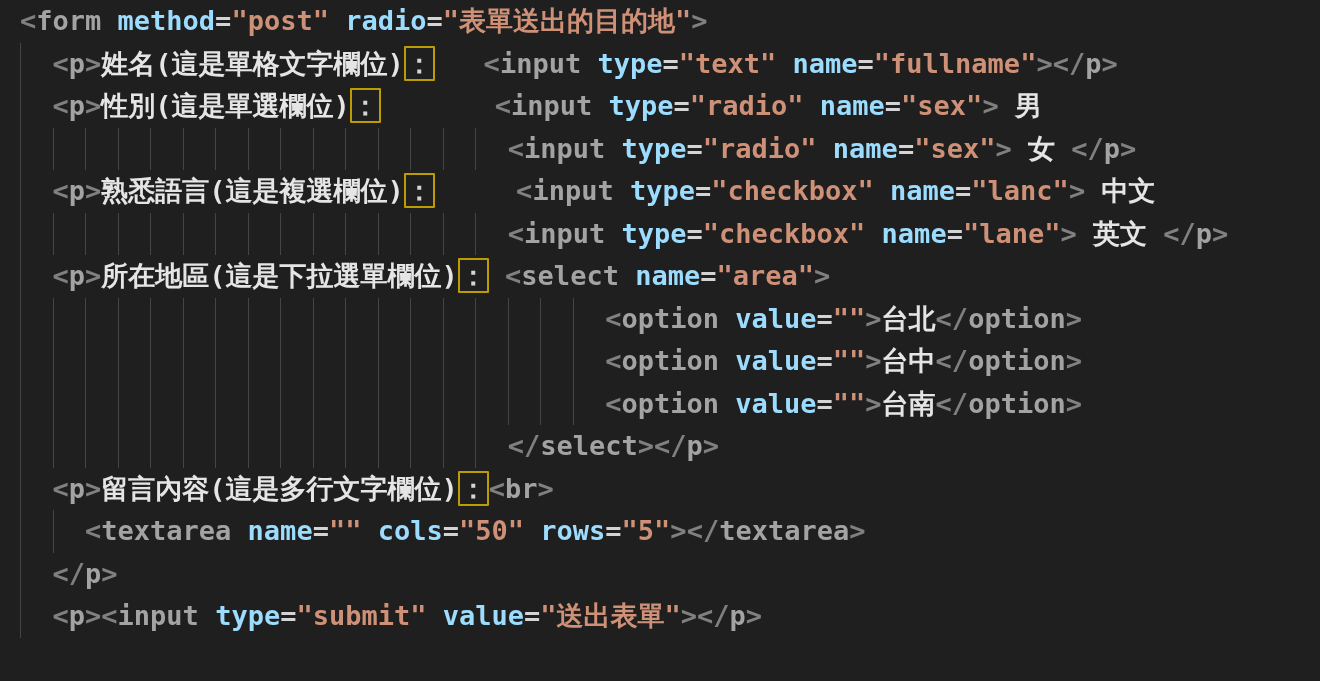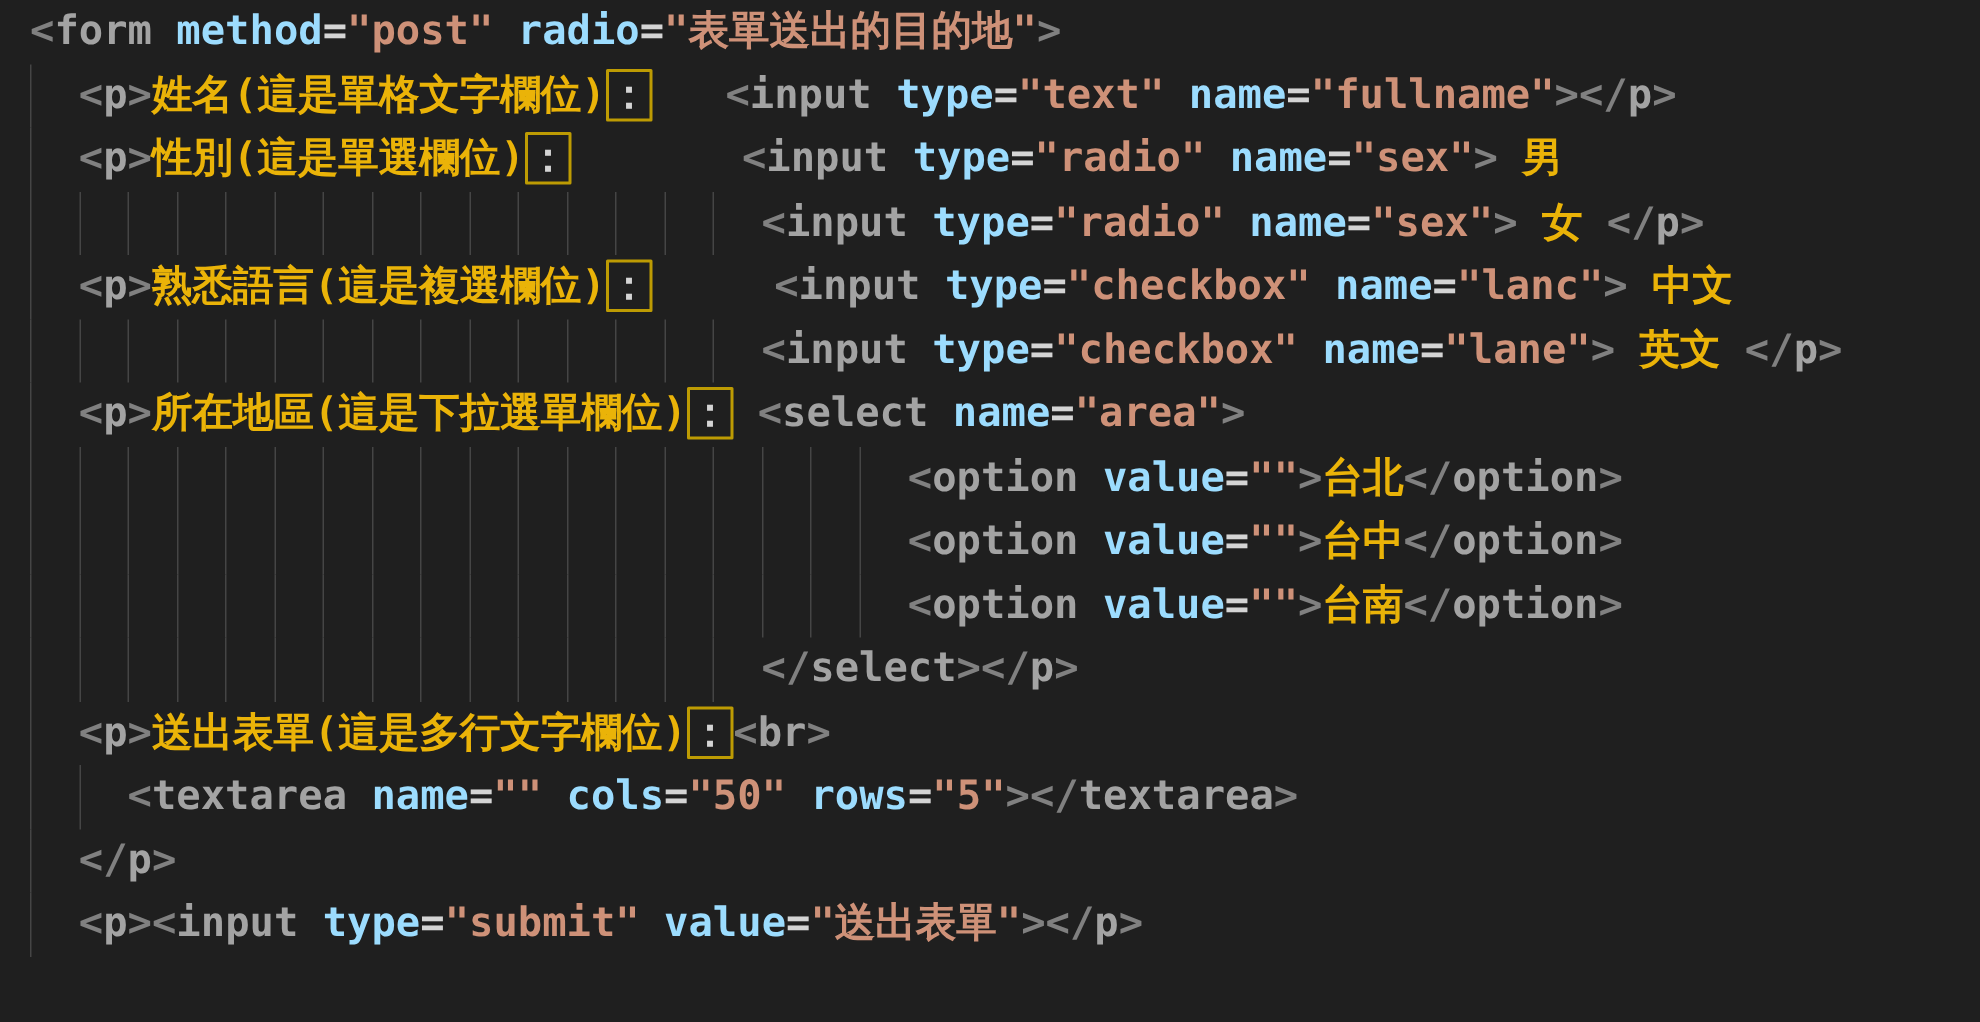--- a/index.html
+++ b/index.html
@@ -22,21 +22,21 @@
   .guide{
     position:absolute;top:0;bottom:0;width:1px;
     background:#454545;
     pointer-events:none;
   }
   .t-punct{color:#808080}
   .t-tag{color:#a3a3a3}
   .t-attr{color:#9cdcfe}
   .t-eq{color:#d4d4d4}
   .t-string{color:#ce9178}
-  .t-text{color:#eab308}
+  .t-text{color:#e5e5e5}
   .t-colon-box{
     color:#d4d4d4;
     border:2px solid #bd9b03;
     border-radius:1px;
   }
 </style>
 </head>
 <body>
 
 <div id="code-area" style="background: rgb(31, 31, 31);">
@@ -44,17 +44,17 @@
     <div class="line"><span class="guide" style="left: calc(0ch + 20px);"></span><span>  </span><span class="t-punct">&lt;</span><span class="t-tag">p</span><span class="t-punct">&gt;</span><span class="t-text">姓名(這是單格文字欄位)</span><span class="t-colon-box">：</span><span class="t-text">   </span><span class="t-punct">&lt;</span><span class="t-tag">input</span><span class="t-text"> </span><span class="t-attr">type</span><span class="t-eq">=</span><span class="t-string">"text"</span><span class="t-text"> </span><span class="t-attr">name</span><span class="t-eq">=</span><span class="t-string">"fullname"</span><span class="t-punct">&gt;</span><span class="t-punct">&lt;/</span><span class="t-tag">p</span><span class="t-punct">&gt;</span></div>
     <div class="line"><span class="guide" style="left: calc(0ch + 20px);"></span><span>  </span><span class="t-punct">&lt;</span><span class="t-tag">p</span><span class="t-punct">&gt;</span><span class="t-text">性別(這是單選欄位)</span><span class="t-colon-box">：</span><span class="t-text">       </span><span class="t-punct">&lt;</span><span class="t-tag">input</span><span class="t-text"> </span><span class="t-attr">type</span><span class="t-eq">=</span><span class="t-string">"radio"</span><span class="t-text"> </span><span class="t-attr">name</span><span class="t-eq">=</span><span class="t-string">"sex"</span><span class="t-punct">&gt;</span><span class="t-text"> 男</span></div>
     <div class="line"><span class="guide" style="left: calc(0ch + 20px);"></span><span class="guide" style="left: calc(2ch + 20px);"></span><span class="guide" style="left: calc(4ch + 20px);"></span><span class="guide" style="left: calc(6ch + 20px);"></span><span class="guide" style="left: calc(8ch + 20px);"></span><span class="guide" style="left: calc(10ch + 20px);"></span><span class="guide" style="left: calc(12ch + 20px);"></span><span class="guide" style="left: calc(14ch + 20px);"></span><span class="guide" style="left: calc(16ch + 20px);"></span><span class="guide" style="left: calc(18ch + 20px);"></span><span class="guide" style="left: calc(20ch + 20px);"></span><span class="guide" style="left: calc(22ch + 20px);"></span><span class="guide" style="left: calc(24ch + 20px);"></span><span class="guide" style="left: calc(26ch + 20px);"></span><span class="guide" style="left: calc(28ch + 20px);"></span><span>                              </span><span class="t-punct">&lt;</span><span class="t-tag">input</span><span class="t-text"> </span><span class="t-attr">type</span><span class="t-eq">=</span><span class="t-string">"radio"</span><span class="t-text"> </span><span class="t-attr">name</span><span class="t-eq">=</span><span class="t-string">"sex"</span><span class="t-punct">&gt;</span><span class="t-text"> 女 </span><span class="t-punct">&lt;/</span><span class="t-tag">p</span><span class="t-punct">&gt;</span></div>
     <div class="line"><span class="guide" style="left: calc(0ch + 20px);"></span><span>  </span><span class="t-punct">&lt;</span><span class="t-tag">p</span><span class="t-punct">&gt;</span><span class="t-text">熟悉語言(這是複選欄位)</span><span class="t-colon-box">：</span><span class="t-text">     </span><span class="t-punct">&lt;</span><span class="t-tag">input</span><span class="t-text"> </span><span class="t-attr">type</span><span class="t-eq">=</span><span class="t-string">"checkbox"</span><span class="t-text"> </span><span class="t-attr">name</span><span class="t-eq">=</span><span class="t-string">"lanc"</span><span class="t-punct">&gt;</span><span class="t-text"> 中文</span></div>
     <div class="line"><span class="guide" style="left: calc(0ch + 20px);"></span><span class="guide" style="left: calc(2ch + 20px);"></span><span class="guide" style="left: calc(4ch + 20px);"></span><span class="guide" style="left: calc(6ch + 20px);"></span><span class="guide" style="left: calc(8ch + 20px);"></span><span class="guide" style="left: calc(10ch + 20px);"></span><span class="guide" style="left: calc(12ch + 20px);"></span><span class="guide" style="left: calc(14ch + 20px);"></span><span class="guide" style="left: calc(16ch + 20px);"></span><span class="guide" style="left: calc(18ch + 20px);"></span><span class="guide" style="left: calc(20ch + 20px);"></span><span class="guide" style="left: calc(22ch + 20px);"></span><span class="guide" style="left: calc(24ch + 20px);"></span><span class="guide" style="left: calc(26ch + 20px);"></span><span class="guide" style="left: calc(28ch + 20px);"></span><span>                              </span><span class="t-punct">&lt;</span><span class="t-tag">input</span><span class="t-text"> </span><span class="t-attr">type</span><span class="t-eq">=</span><span class="t-string">"checkbox"</span><span class="t-text"> </span><span class="t-attr">name</span><span class="t-eq">=</span><span class="t-string">"lane"</span><span class="t-punct">&gt;</span><span class="t-text"> 英文 </span><span class="t-punct">&lt;/</span><span class="t-tag">p</span><span class="t-punct">&gt;</span></div>
     <div class="line"><span class="guide" style="left: calc(0ch + 20px);"></span><span>  </span><span class="t-punct">&lt;</span><span class="t-tag">p</span><span class="t-punct">&gt;</span><span class="t-text">所在地區(這是下拉選單欄位)</span><span class="t-colon-box">：</span><span class="t-text"> </span><span class="t-punct">&lt;</span><span class="t-tag">select</span><span class="t-text"> </span><span class="t-attr">name</span><span class="t-eq">=</span><span class="t-string">"area"</span><span class="t-punct">&gt;</span></div>
     <div class="line"><span class="guide" style="left: calc(0ch + 20px);"></span><span class="guide" style="left: calc(2ch + 20px);"></span><span class="guide" style="left: calc(4ch + 20px);"></span><span class="guide" style="left: calc(6ch + 20px);"></span><span class="guide" style="left: calc(8ch + 20px);"></span><span class="guide" style="left: calc(10ch + 20px);"></span><span class="guide" style="left: calc(12ch + 20px);"></span><span class="guide" style="left: calc(14ch + 20px);"></span><span class="guide" style="left: calc(16ch + 20px);"></span><span class="guide" style="left: calc(18ch + 20px);"></span><span class="guide" style="left: calc(20ch + 20px);"></span><span class="guide" style="left: calc(22ch + 20px);"></span><span class="guide" style="left: calc(24ch + 20px);"></span><span class="guide" style="left: calc(26ch + 20px);"></span><span class="guide" style="left: calc(28ch + 20px);"></span><span class="guide" style="left: calc(30ch + 20px);"></span><span class="guide" style="left: calc(32ch + 20px);"></span><span class="guide" style="left: calc(34ch + 20px);"></span><span>                                    </span><span class="t-punct">&lt;</span><span class="t-tag">option</span><span class="t-text"> </span><span class="t-attr">value</span><span class="t-eq">=</span><span class="t-string">""</span><span class="t-punct">&gt;</span><span class="t-text">台北</span><span class="t-punct">&lt;/</span><span class="t-tag">option</span><span class="t-punct">&gt;</span></div>
     <div class="line"><span class="guide" style="left: calc(0ch + 20px);"></span><span class="guide" style="left: calc(2ch + 20px);"></span><span class="guide" style="left: calc(4ch + 20px);"></span><span class="guide" style="left: calc(6ch + 20px);"></span><span class="guide" style="left: calc(8ch + 20px);"></span><span class="guide" style="left: calc(10ch + 20px);"></span><span class="guide" style="left: calc(12ch + 20px);"></span><span class="guide" style="left: calc(14ch + 20px);"></span><span class="guide" style="left: calc(16ch + 20px);"></span><span class="guide" style="left: calc(18ch + 20px);"></span><span class="guide" style="left: calc(20ch + 20px);"></span><span class="guide" style="left: calc(22ch + 20px);"></span><span class="guide" style="left: calc(24ch + 20px);"></span><span class="guide" style="left: calc(26ch + 20px);"></span><span class="guide" style="left: calc(28ch + 20px);"></span><span class="guide" style="left: calc(30ch + 20px);"></span><span class="guide" style="left: calc(32ch + 20px);"></span><span class="guide" style="left: calc(34ch + 20px);"></span><span>                                    </span><span class="t-punct">&lt;</span><span class="t-tag">option</span><span class="t-text"> </span><span class="t-attr">value</span><span class="t-eq">=</span><span class="t-string">""</span><span class="t-punct">&gt;</span><span class="t-text">台中</span><span class="t-punct">&lt;/</span><span class="t-tag">option</span><span class="t-punct">&gt;</span></div>
     <div class="line"><span class="guide" style="left: calc(0ch + 20px);"></span><span class="guide" style="left: calc(2ch + 20px);"></span><span class="guide" style="left: calc(4ch + 20px);"></span><span class="guide" style="left: calc(6ch + 20px);"></span><span class="guide" style="left: calc(8ch + 20px);"></span><span class="guide" style="left: calc(10ch + 20px);"></span><span class="guide" style="left: calc(12ch + 20px);"></span><span class="guide" style="left: calc(14ch + 20px);"></span><span class="guide" style="left: calc(16ch + 20px);"></span><span class="guide" style="left: calc(18ch + 20px);"></span><span class="guide" style="left: calc(20ch + 20px);"></span><span class="guide" style="left: calc(22ch + 20px);"></span><span class="guide" style="left: calc(24ch + 20px);"></span><span class="guide" style="left: calc(26ch + 20px);"></span><span class="guide" style="left: calc(28ch + 20px);"></span><span class="guide" style="left: calc(30ch + 20px);"></span><span class="guide" style="left: calc(32ch + 20px);"></span><span class="guide" style="left: calc(34ch + 20px);"></span><span>                                    </span><span class="t-punct">&lt;</span><span class="t-tag">option</span><span class="t-text"> </span><span class="t-attr">value</span><span class="t-eq">=</span><span class="t-string">""</span><span class="t-punct">&gt;</span><span class="t-text">台南</span><span class="t-punct">&lt;/</span><span class="t-tag">option</span><span class="t-punct">&gt;</span></div>
     <div class="line"><span class="guide" style="left: calc(0ch + 20px);"></span><span class="guide" style="left: calc(2ch + 20px);"></span><span class="guide" style="left: calc(4ch + 20px);"></span><span class="guide" style="left: calc(6ch + 20px);"></span><span class="guide" style="left: calc(8ch + 20px);"></span><span class="guide" style="left: calc(10ch + 20px);"></span><span class="guide" style="left: calc(12ch + 20px);"></span><span class="guide" style="left: calc(14ch + 20px);"></span><span class="guide" style="left: calc(16ch + 20px);"></span><span class="guide" style="left: calc(18ch + 20px);"></span><span class="guide" style="left: calc(20ch + 20px);"></span><span class="guide" style="left: calc(22ch + 20px);"></span><span class="guide" style="left: calc(24ch + 20px);"></span><span class="guide" style="left: calc(26ch + 20px);"></span><span class="guide" style="left: calc(28ch + 20px);"></span><span>                              </span><span class="t-punct">&lt;/</span><span class="t-tag">select</span><span class="t-punct">&gt;</span><span class="t-punct">&lt;/</span><span class="t-tag">p</span><span class="t-punct">&gt;</span></div>
-    <div class="line"><span class="guide" style="left: calc(0ch + 20px);"></span><span>  </span><span class="t-punct">&lt;</span><span class="t-tag">p</span><span class="t-punct">&gt;</span><span class="t-text">送出表單(這是多行文字欄位)</span><span class="t-colon-box">：</span><span class="t-punct">&lt;</span><span class="t-tag">br</span><span class="t-punct">&gt;</span></div>
+    <div class="line"><span class="guide" style="left: calc(0ch + 20px);"></span><span>  </span><span class="t-punct">&lt;</span><span class="t-tag">p</span><span class="t-punct">&gt;</span><span class="t-text">留言內容(這是多行文字欄位)</span><span class="t-colon-box">：</span><span class="t-punct">&lt;</span><span class="t-tag">br</span><span class="t-punct">&gt;</span></div>
     <div class="line"><span class="guide" style="left: calc(0ch + 20px);"></span><span class="guide" style="left: calc(2ch + 20px);"></span><span>    </span><span class="t-punct">&lt;</span><span class="t-tag">textarea</span><span class="t-text"> </span><span class="t-attr">name</span><span class="t-eq">=</span><span class="t-string">""</span><span class="t-text"> </span><span class="t-attr">cols</span><span class="t-eq">=</span><span class="t-string">"50"</span><span class="t-text"> </span><span class="t-attr">rows</span><span class="t-eq">=</span><span class="t-string">"5"</span><span class="t-punct">&gt;</span><span class="t-punct">&lt;/</span><span class="t-tag">textarea</span><span class="t-punct">&gt;</span></div>
     <div class="line"><span class="guide" style="left: calc(0ch + 20px);"></span><span>  </span><span class="t-punct">&lt;/</span><span class="t-tag">p</span><span class="t-punct">&gt;</span></div>
     <div class="line"><span class="guide" style="left: calc(0ch + 20px);"></span><span>  </span><span class="t-punct">&lt;</span><span class="t-tag">p</span><span class="t-punct">&gt;</span><span class="t-punct">&lt;</span><span class="t-tag">input</span><span class="t-text"> </span><span class="t-attr">type</span><span class="t-eq">=</span><span class="t-string">"submit"</span><span class="t-text"> </span><span class="t-attr">value</span><span class="t-eq">=</span><span class="t-string">"送出表單"</span><span class="t-punct">&gt;</span><span class="t-punct">&lt;/</span><span class="t-tag">p</span><span class="t-punct">&gt;</span></div>
   </div>
 
 </body></html>

